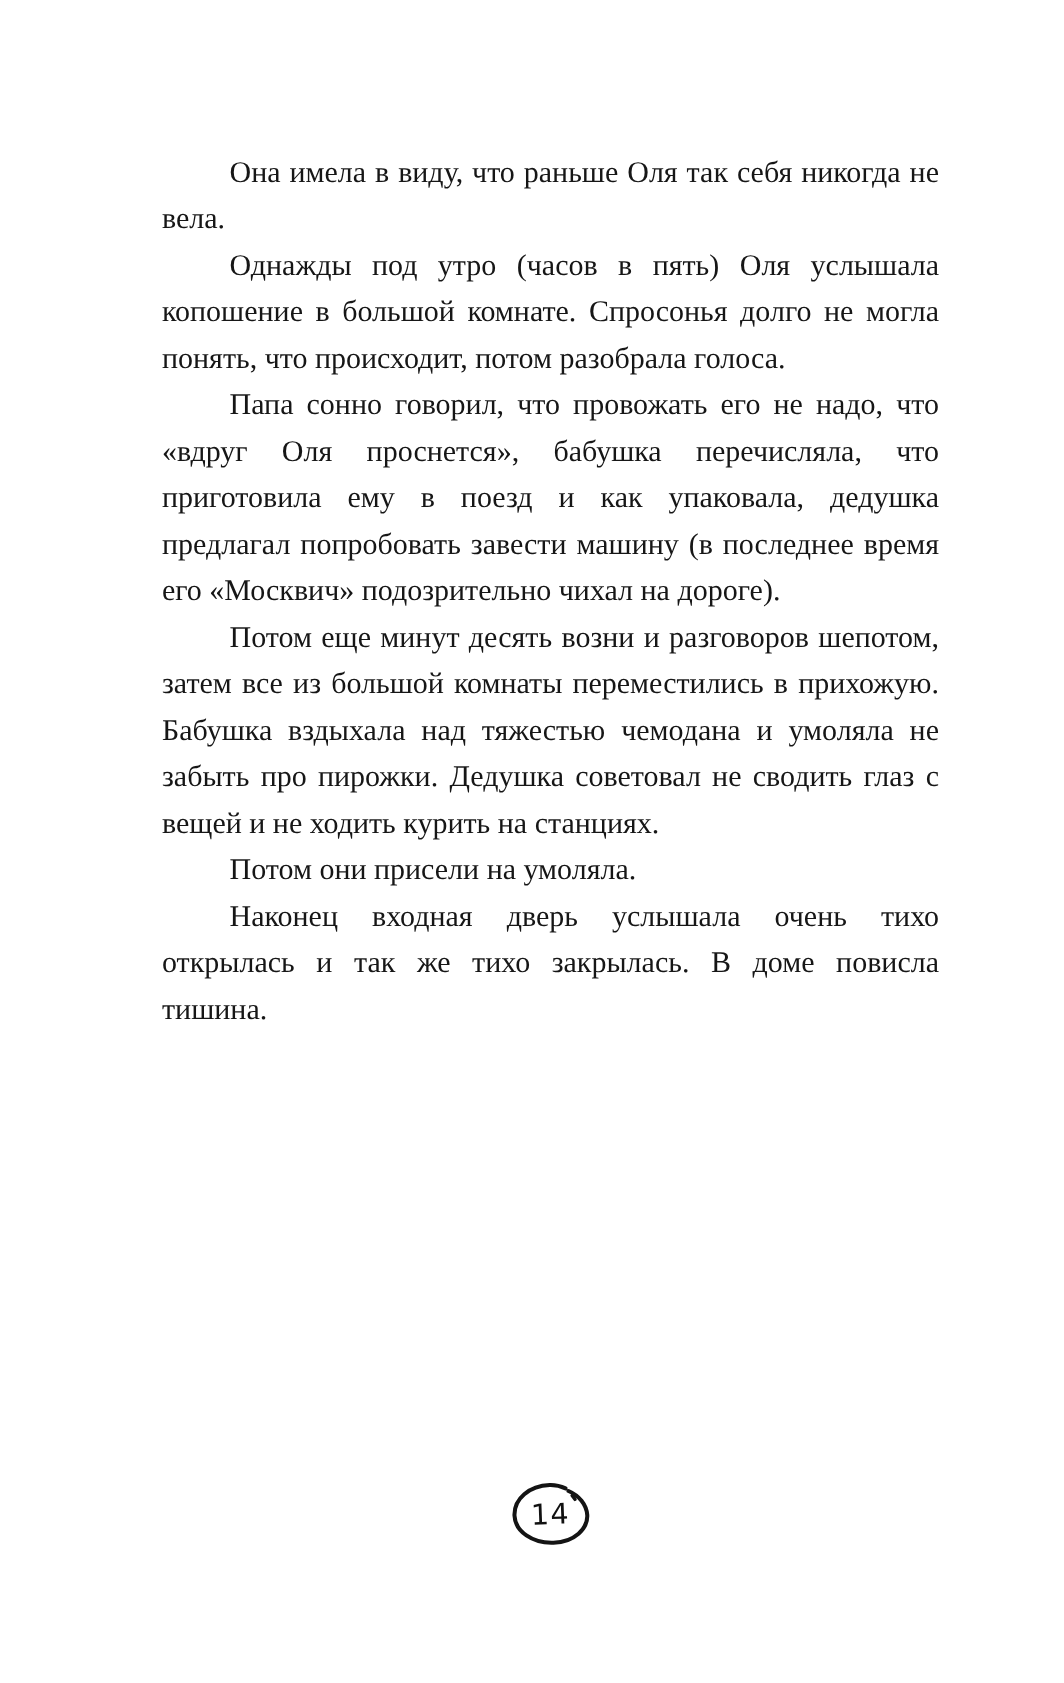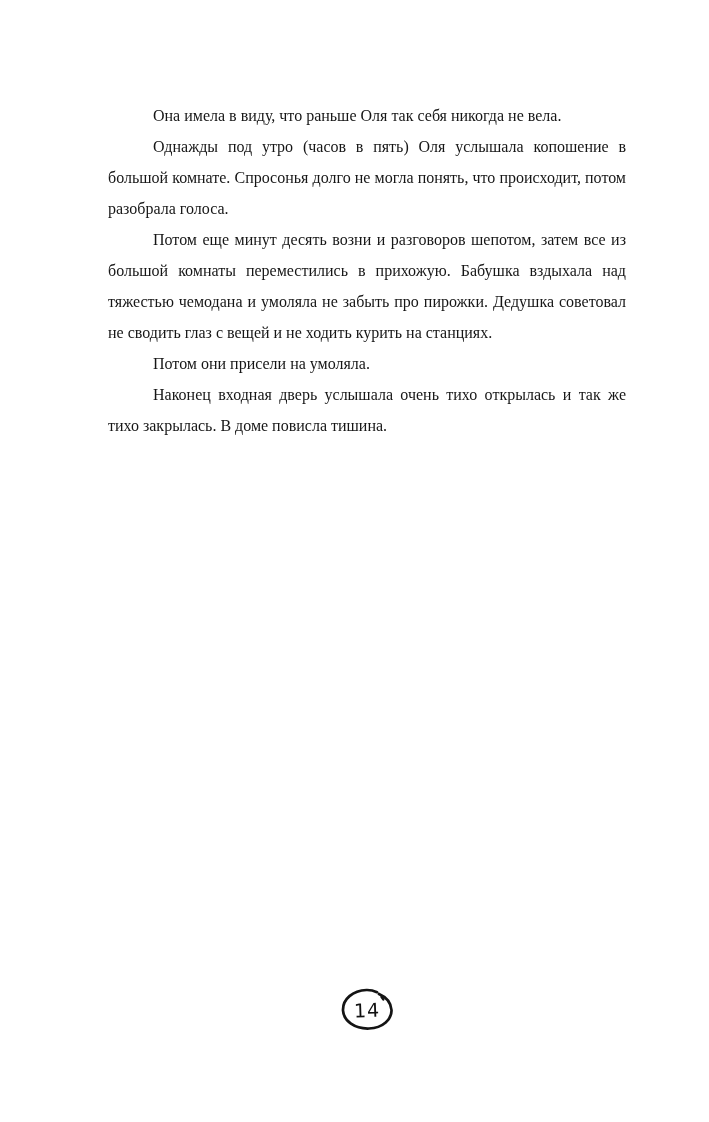--- a/index.html
+++ b/index.html
@@ -14,21 +14,21 @@
     background: #ffffff;
     overflow: hidden;
     font-family: "Liberation Serif", "DejaVu Serif", serif;
     color: #161616;
   }
   .text-block {
     position: absolute;
     left: 108px;
     top: 100px;
     width: 518px;
-    font-size: 16px;
+    font-size: 20px;
     line-height: 31px;
     text-align: justify;
     text-justify: inter-word;
     hyphens: auto;
     -webkit-hyphens: auto;
   }
   .text-block p {
     margin: 0;
     padding: 0;
     text-indent: 45px;
@@ -69,20 +69,21 @@
   }
 </style>
 </head>
 <body>
 
 <div class="page">
 
   <div class="text-block" lang="ru">
     <p>Она имела в виду, что раньше Оля так себя никогда не вела.</p>
     <p>Однажды под утро (часов в пять) Оля услышала копошение в большой комнате. Спросонья долго не могла понять, что происходит, потом разобрала голоса.</p>
+    <p>Папа сонно говорил, что провожать его не надо, что «вдруг Оля проснется», бабушка перечисляла, что приготовила ему в поезд и как упаковала, дедушка предлагал попробовать завести машину (в последнее время его «Москвич» подозрительно чихал на дороге).</p>
     <p>Потом еще минут десять возни и разговоров шепотом, затем все из большой комнаты переместились в прихожую. Бабушка вздыхала над тяжестью чемодана и умоляла не забыть про пирожки. Дедушка советовал не сводить глаз с вещей и не ходить курить на станциях.</p>
     <p>Потом они присели на умоляла.</p>
     <p>Наконец входная дверь услышала очень тихо открылась и так же тихо закрылась. В доме повисла тишина.</p>
   </div>
 
   <div class="page-number-wrap">
     <div class="page-number-badge">
       <svg width="56" height="50" viewBox="0 0 56 50" aria-hidden="true">
         <path d="M 40 8
                  C 47 11 52 17 52.5 24

